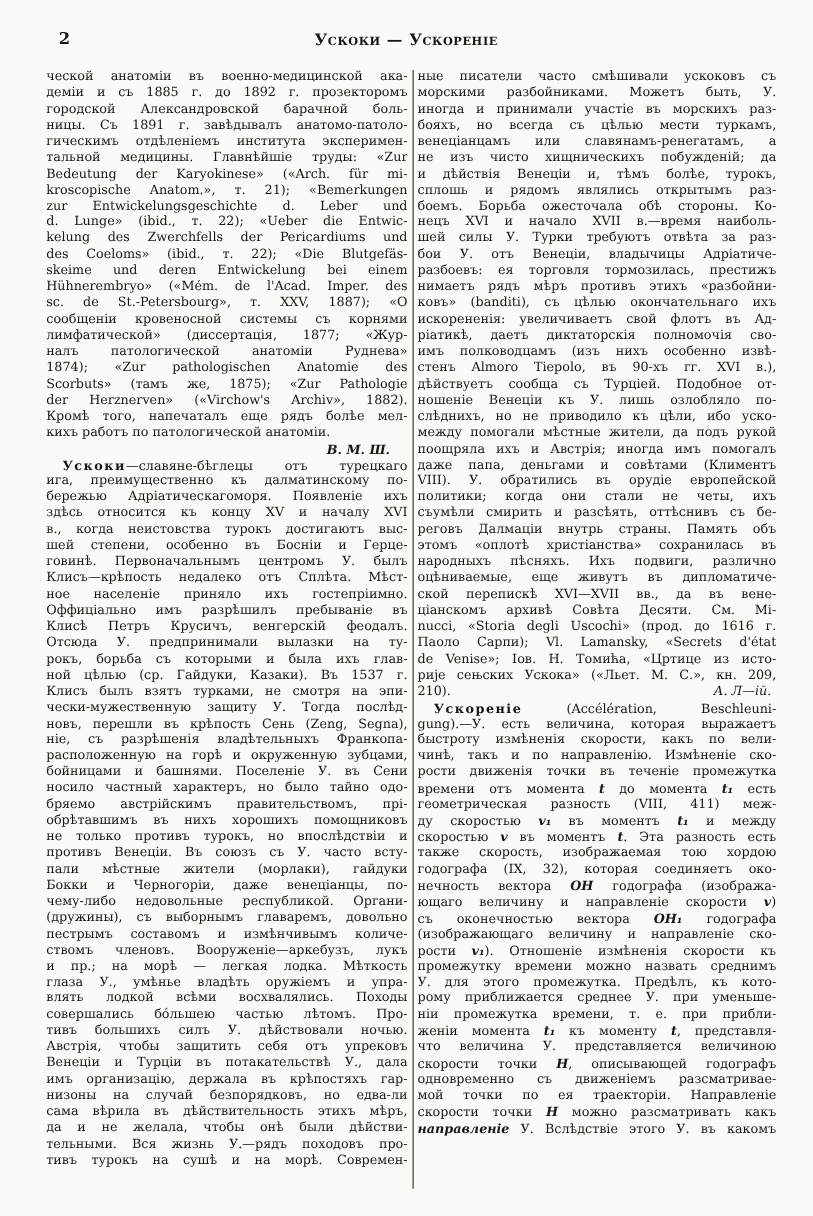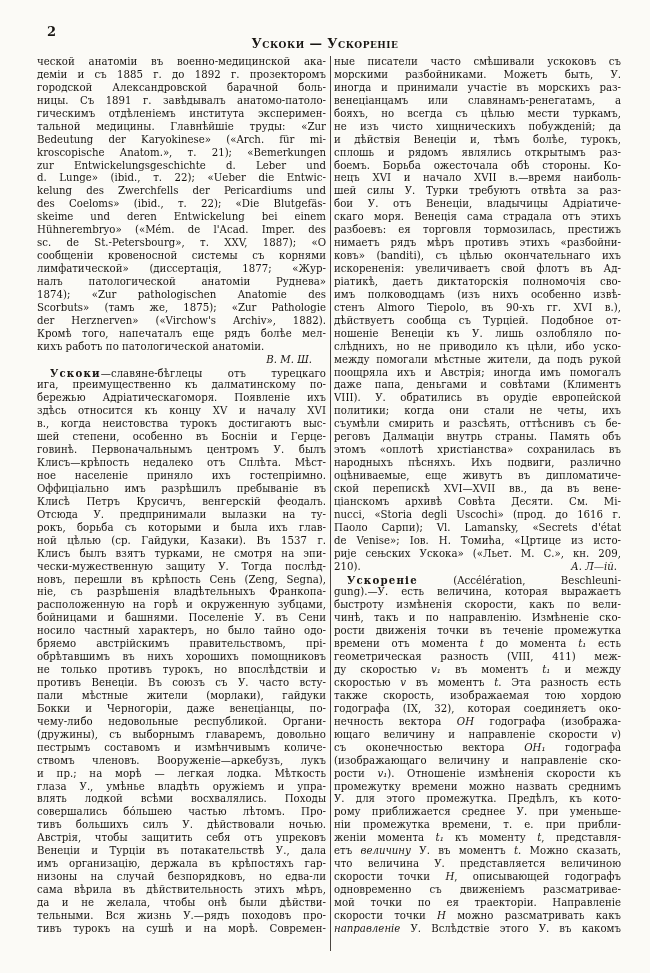--- a/index.html
+++ b/index.html
@@ -15,21 +15,21 @@
     background: #fbfaf6;
   }
   .header {
     position: absolute; top: 24px; left: 0; right: 0; height: 18px;
   }
   .pagenum {
     position: absolute; left: 47px; top: 0;
     font-size: 13px; font-weight: bold;
   }
   .running-title {
-    position: absolute; left: 0; right: 0; top: 12px;
+    position: absolute; left: 0; right: 0; top: 0;
     text-align: center;
     font-size: 12.5px; font-weight: bold;
     font-variant: small-caps;
     letter-spacing: 0.5px;
   }
   .columns {
     position: absolute; top: 56px; left: 37px;
     display: flex;
   }
   .col {
@@ -47,21 +47,21 @@
   .line {
     height: 12.95px;
     overflow: hidden;
     text-align: justify;
     text-align-last: justify;
   }
   .line.end { text-align-last: auto; }
   .line.right { text-align: right; text-align-last: auto; padding-right: 14px; }
   .line.indent { text-indent: 13px; }
   .b { font-weight: bold; letter-spacing: 1.2px; }
-  .i { font-style: italic; }
+  .i { font-style: italic; font-weight: bold; }
   .sig { float: right; font-style: italic; padding-right: 4px; }
 </style>
 </head>
 <body>
 
 <div class="page">
   <div class="header">
     <span class="pagenum">2</span>
     <span class="running-title">Ускоки — Ускореніе</span>
   </div>
@@ -134,30 +134,29 @@
         <div class="line">сама вѣрила въ дѣйствительность этихъ мѣръ,</div>
         <div class="line">да и не желала, чтобы онѣ были дѣйстви-</div>
         <div class="line">тельными. Вся жизнь У.—рядъ походовъ про-</div>
         <div class="line">тивъ турокъ на сушѣ и на морѣ. Современ-</div>
       </div>
     <div class="rule"></div>
     <div class="col rightcol" id="col-right">
         <div class="line">ные писатели часто смѣшивали ускоковъ съ</div>
         <div class="line">морскими разбойниками. Можетъ быть, У.</div>
         <div class="line">иногда и принимали участіе въ морскихъ раз-</div>
+        <div class="line">бояхъ, но всегда съ цѣлью мести туркамъ,</div>
         <div class="line">венеціанцамъ или славянамъ-ренегатамъ, а</div>
-        <div class="line">бояхъ, но всегда съ цѣлью мести туркамъ,</div>
         <div class="line">не изъ чисто хищническихъ побужденій; да</div>
         <div class="line">и дѣйствія Венеціи и, тѣмъ болѣе, турокъ,</div>
         <div class="line">сплошь и рядомъ являлись открытымъ раз-</div>
         <div class="line">боемъ. Борьба ожесточала обѣ стороны. Ко-</div>
         <div class="line">нецъ XVI и начало XVII в.—время наиболь-</div>
         <div class="line">шей силы У. Турки требуютъ отвѣта за раз-</div>
         <div class="line">бои У. отъ Венеціи, владычицы Адріатиче-</div>
-        <div class="line">скаго моря. Венеція сама страдала отъ этихъ</div>
         <div class="line">разбоевъ: ея торговля тормозилась, престижъ</div>
         <div class="line">нимаетъ рядъ мѣръ противъ этихъ «разбойни-</div>
         <div class="line">ковъ» (banditi), съ цѣлью окончательнаго ихъ</div>
         <div class="line">искорененія: увеличиваетъ свой флотъ въ Ад-</div>
         <div class="line">ріатикѣ, даетъ диктаторскія полномочія сво-</div>
         <div class="line">имъ полководцамъ (изъ нихъ особенно извѣ-</div>
         <div class="line">стенъ Almoro Tiepolo, въ 90-хъ гг. XVI в.),</div>
         <div class="line">дѣйствуетъ сообща съ Турціей. Подобное от-</div>
         <div class="line">ношеніе Венеціи къ У. лишь озлобляло по-</div>
         <div class="line">слѣднихъ, но не приводило къ цѣли, ибо уско-</div>
@@ -192,21 +191,20 @@
         <div class="line">нечность вектора <span class="i">OH</span> годографа (изобража-</div>
         <div class="line">ющаго величину и направленіе скорости <span class="i">v</span>)</div>
         <div class="line">съ оконечностью вектора <span class="i">OH₁</span> годографа</div>
         <div class="line">(изображающаго величину и направленіе ско-</div>
         <div class="line">рости <span class="i">v₁</span>). Отношеніе измѣненія скорости къ</div>
         <div class="line">промежутку времени можно назвать среднимъ</div>
         <div class="line">У. для этого промежутка. Предѣлъ, къ кото-</div>
         <div class="line">рому приближается среднее У. при уменьше-</div>
         <div class="line">ніи промежутка времени, т. е. при прибли-</div>
         <div class="line">женіи момента <span class="i">t₁</span> къ моменту <span class="i">t</span>, представля-</div>
-        <div class="line">етъ <span class="i">величину</span> У. въ моментъ <span class="i">t</span>. Можно сказать,</div>
         <div class="line">что величина У. представляется величиною</div>
         <div class="line">скорости точки <span class="i">H</span>, описывающей годографъ</div>
         <div class="line">одновременно съ движеніемъ разсматривае-</div>
         <div class="line">мой точки по ея траекторіи. Направленіе</div>
         <div class="line">скорости точки <span class="i">H</span> можно разсматривать какъ</div>
         <div class="line"><span class="i">направленіе</span> У. Вслѣдствіе этого У. въ какомъ</div>
       </div>
   </div>
 </div>
 

